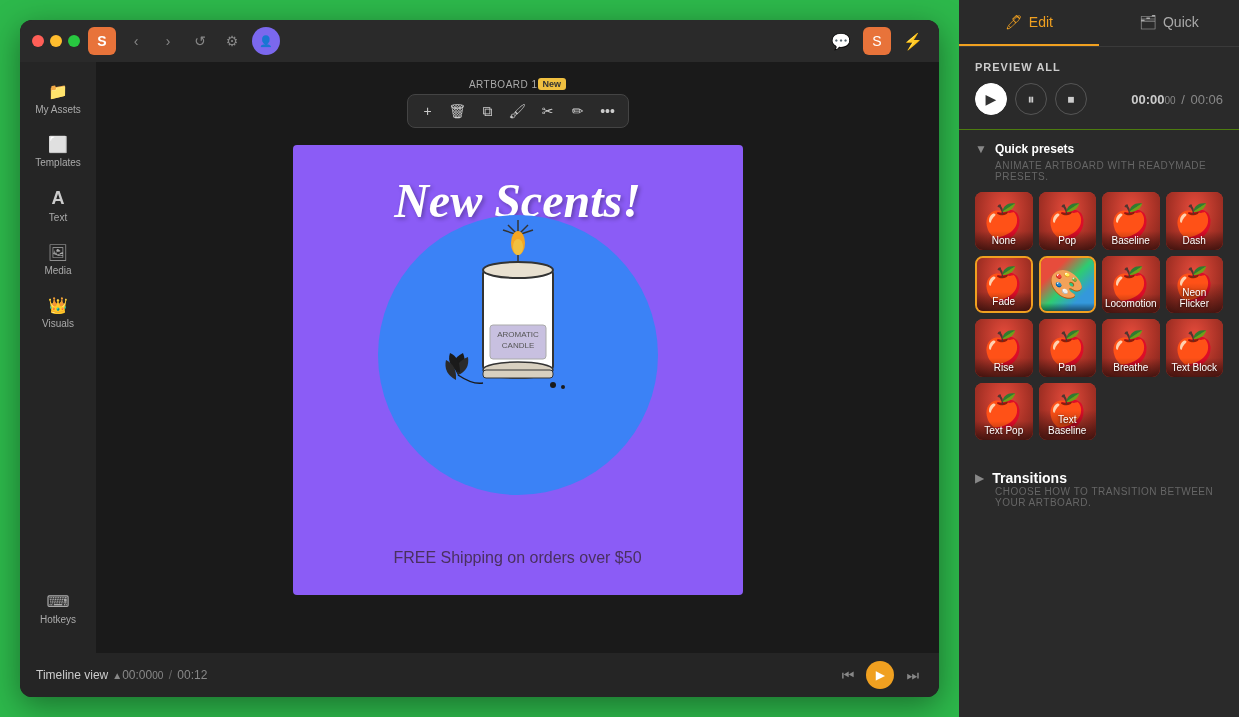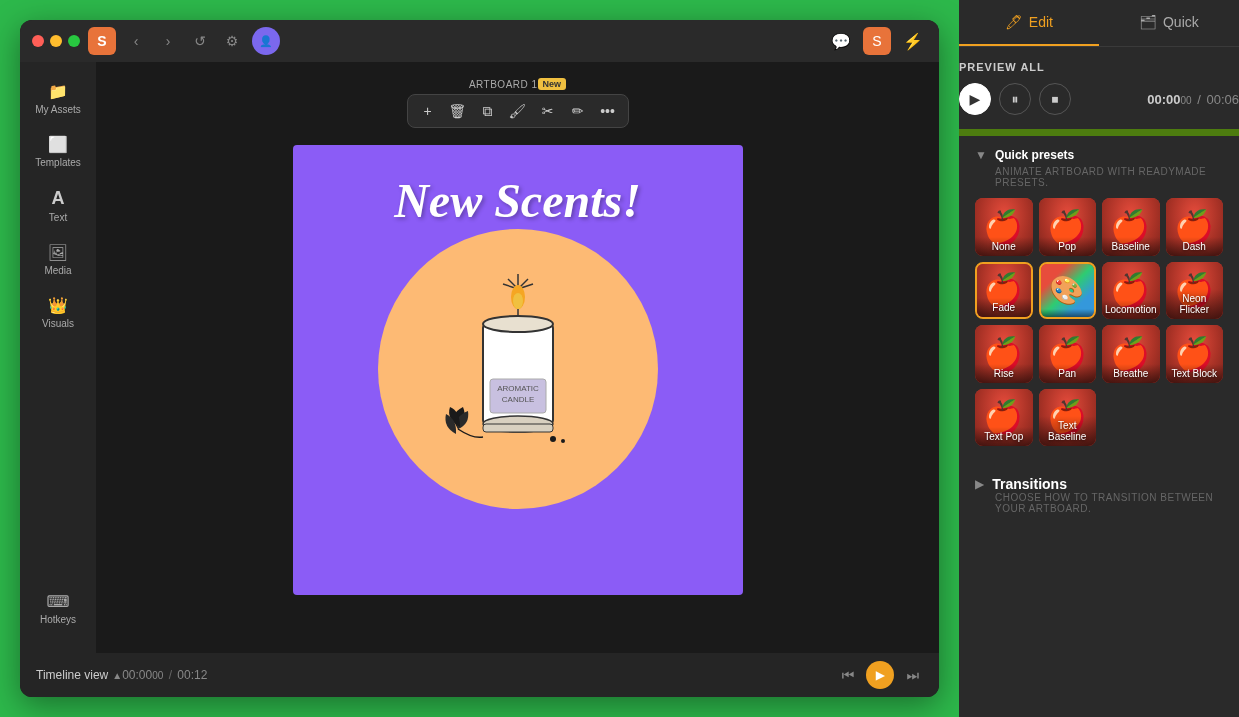--- a/index.html
+++ b/index.html
@@ -278,26 +278,26 @@
       font-weight: 900;
       font-style: italic;
       margin-top: 28px;
       text-shadow: 2px 2px 4px rgba(0,0,0,0.3);
       font-family: Georgia, serif;
     }
 
     .candle-circle {
       width: 280px;
       height: 280px;
-      background: #fdba74;
+      background: #3b82f6;
       border-radius: 50%;
       position: absolute;
-      top: 84px;
-      display: flex;
-      align-items: center;
+      top: 70px;
+      display: flex;
+      align-items: flex-start;
       justify-content: center;
     }
 
     .candle-svg {
       width: 160px;
       height: 200px;
     }
 
     .shipping-text {
       position: absolute;
@@ -394,22 +394,22 @@
       border-bottom: 2px solid transparent;
     }
 
     .panel-tab.active {
       color: #f0a020;
       border-bottom: 2px solid #f0a020;
     }
 
     
     .preview-section {
-      padding: 14px 0;
-      border-bottom: 7px solid #4d7c0f;
+      padding: 14px 16px;
+      border-bottom: 1px solid #4d7c0f;
       flex-shrink: 0;
     }
 
     .preview-label {
       color: #ccc;
       font-size: 11px;
       font-weight: 600;
       letter-spacing: 1px;
       margin-bottom: 10px;
     }
@@ -890,20 +890,21 @@
               <path d="M 20 160 Q 15 148 30 142 Q 32 155 20 160 Z" fill="#2a2a2a"></path>
               <path d="M 22 158 Q 8 150 12 138 Q 22 142 22 158 Z" fill="#1a1a1a"></path>
               <path d="M 18 165 Q 5 158 8 145 Q 19 150 18 165 Z" fill="#2a2a2a"></path>
 
               <path d="M 20 160 Q 35 170 45 168" stroke="#1a1a1a" stroke-width="1.5" fill="none"></path>
 
               <circle cx="115" cy="170" r="3" fill="#1a1a1a"></circle>
               <circle cx="125" cy="172" r="2" fill="#1a1a1a"></circle>
             </svg>
           </div>
+          <div class="shipping-text">FREE Shipping on orders over $50</div>
         </div>
       </div>
     </div>
 
     <div class="timeline-bar">
       <div class="timeline-label">
         <span>Timeline view</span>
         <span style="color:#888;font-size:10px;">▲</span>
       </div>
       <div class="timeline-time">

